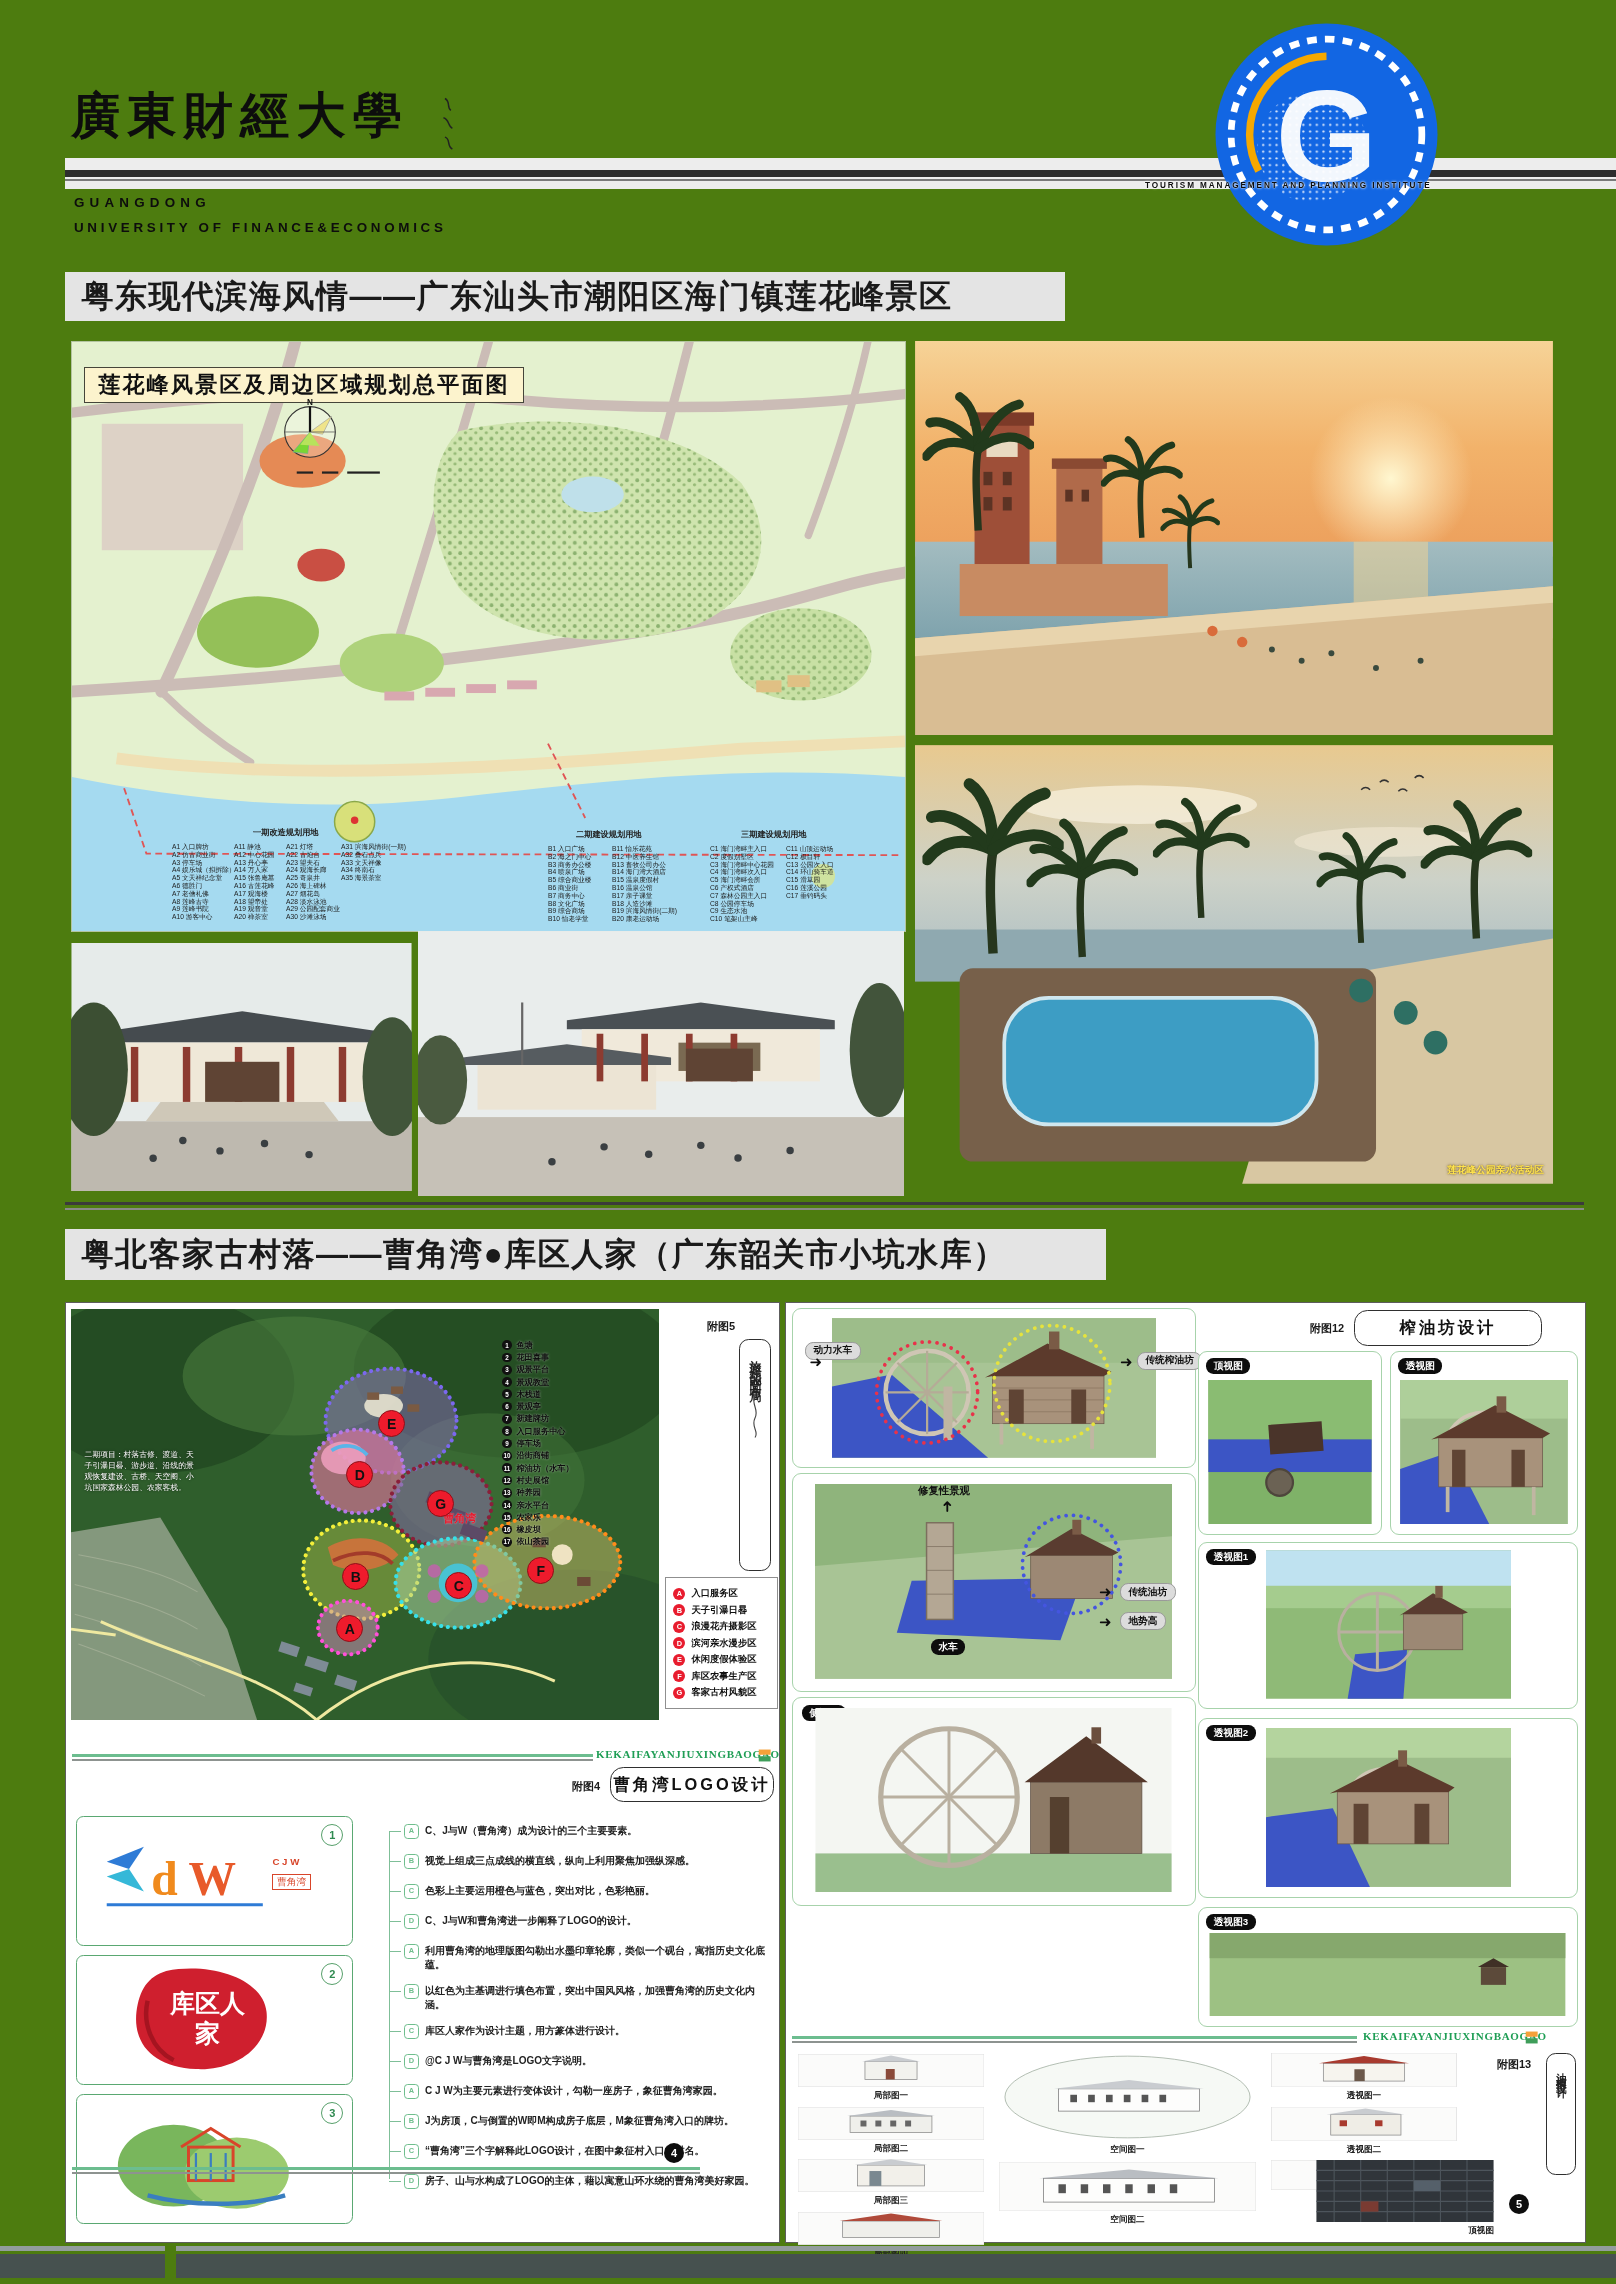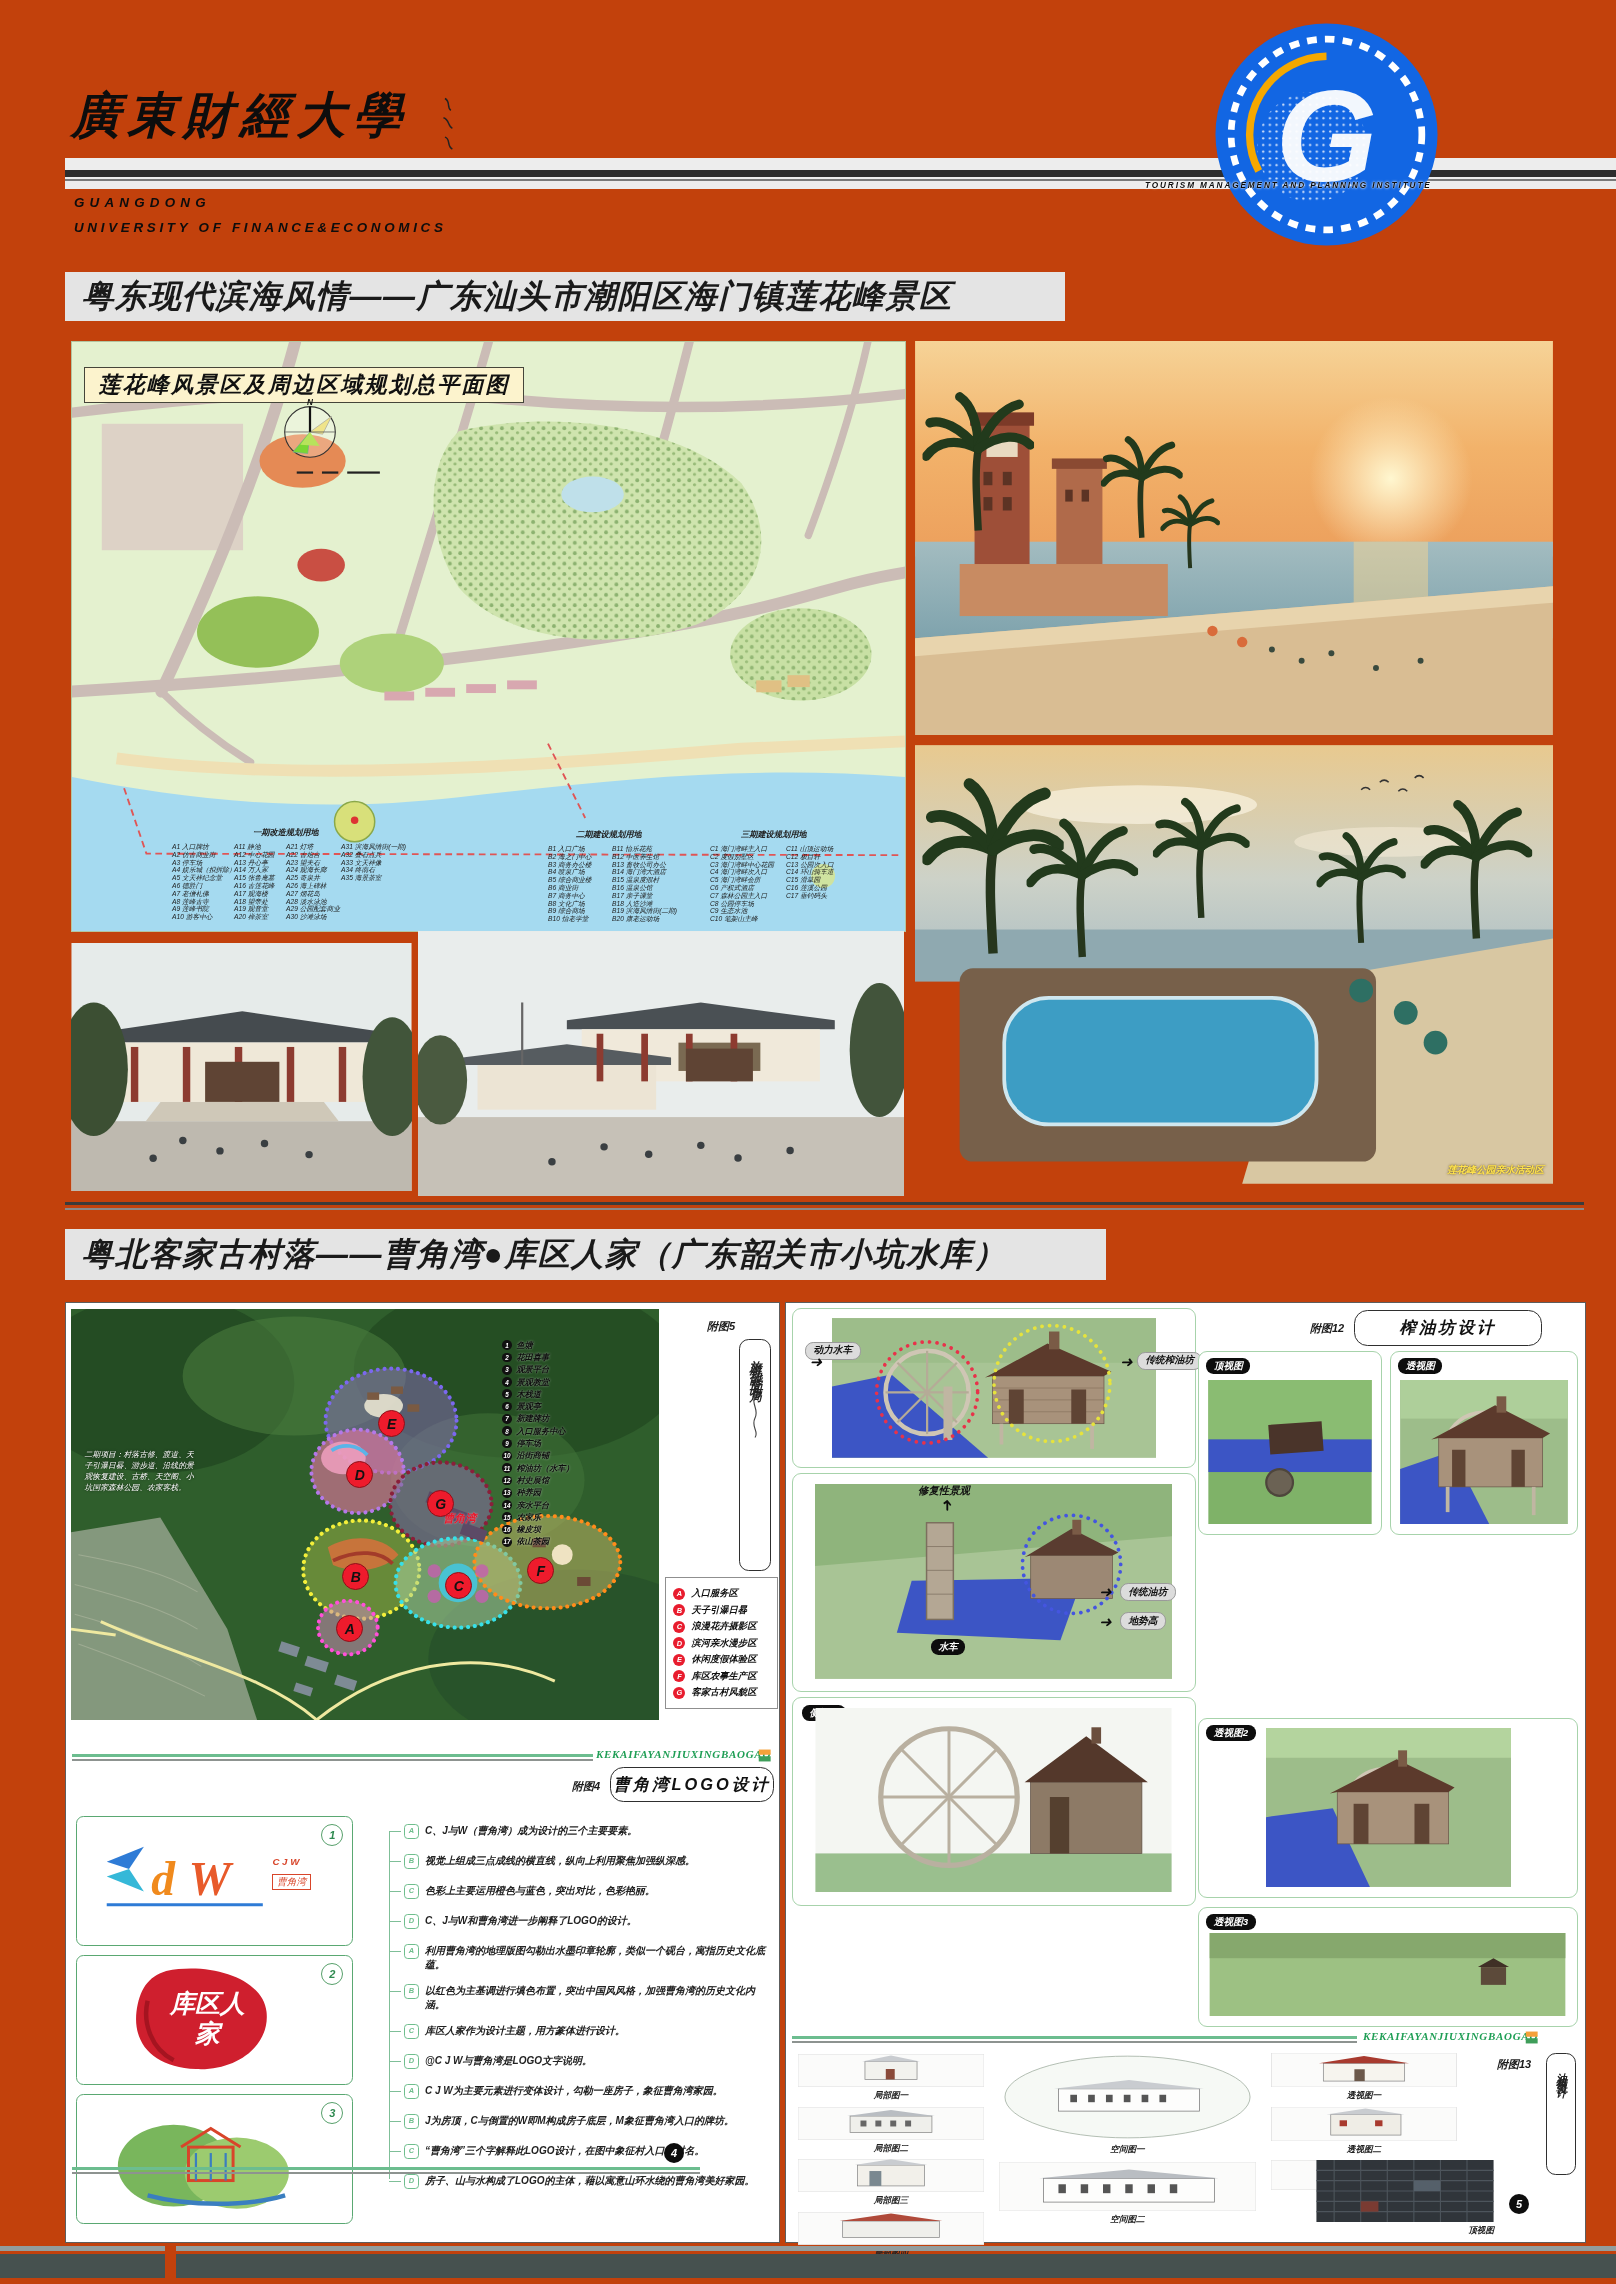--- a/index.html
+++ b/index.html
@@ -1,17 +1,17 @@
 <!DOCTYPE html>
 <html style="font-size:12px"><head>
 <meta charset="utf-8">
 <style>
   html,body{margin:0;padding:0;background:#fff;}
-  .page{position:relative;width:1616px;height:2284px;background:#c2410c;overflow:hidden;
-        font-family:"Liberation Sans",sans-serif;color:#111;font-style:italic;}
+  .page{position:relative;width:1616px;height:2284px;background:#4d7c0f;overflow:hidden;
+        font-family:"Liberation Sans",sans-serif;color:#111;}
   .abs{position:absolute;}
   .nowrap{white-space:nowrap;}
 
   
   .uni-cn{left:71px;top:83px;font-family:"DejaVu Serif",serif;font-weight:bold;
           font-size:49px;letter-spacing:7.4px;color:#0d0d0d;}
   .uni-sign{left:439px;top:94px;}
   .hdr-band{left:65px;top:158px;width:1551px;height:31px;background:#ededed;z-index:1;}
   .hdr-line1{left:65px;top:170px;width:1551px;height:6.7px;background:#2d2d2d;z-index:2;}
   .hdr-line2{left:65px;top:179px;width:1551px;height:1.5px;background:#7a7a7a;z-index:2;}
@@ -851,20 +851,37 @@
           <line x1="115" y1="55" x2="245" y2="185"></line>
             <line x1="245" y1="55" x2="115" y2="185"></line>
         </g>
         <rect x="290" y="100" width="150" height="96" fill="#8d7a66" stroke="#5e5044"></rect>
         <polygon points="282,100 365,38 448,100" fill="#54382b"></polygon>
         <rect x="372" y="26" width="13" height="22" fill="#6b4f3e"></rect>
         <rect x="316" y="120" width="26" height="76" fill="#55402f"></rect>
       </svg>
     </div>
 
+    <div class="abs gpanel" style="left:412px;top:239px;width:378px;height:165px">
+      <div class="abs pill-black nowrap" style="left:7.4px;top:6px">透视图1</div>
+      <svg class="abs" style="left:67px;top:7.4px" width="245" height="149" viewBox="0 0 330 200">
+        <rect width="330" height="200" fill="#8fba77"></rect>
+        <rect width="330" height="48" fill="#bfe2f0"></rect>
+        <rect y="48" width="330" height="30" fill="#a5cc8e"></rect>
+        <polygon points="120,140 190,134 185,200 110,200" fill="#3c55c5"></polygon>
+        <g stroke="#b9b0a0" stroke-width="4">
+          <circle cx="150" cy="110" r="52" fill="none"></circle>
+            <line x1="150" y1="58" x2="150" y2="162"></line>
+          <line x1="98" y1="110" x2="202" y2="110"></line>
+        </g>
+        <rect x="185" y="86" width="80" height="48" fill="#9c8874" stroke="#6b584a"></rect>
+        <polygon points="180,88 225,58 272,84 265,86 185,86" fill="#5a3c30"></polygon>
+        <rect x="228" y="48" width="10" height="16" fill="#7a5b46"></rect>
+      </svg>
+    </div>
     <div class="abs gpanel" style="left:412px;top:415px;width:378px;height:178px">
       <div class="abs pill-black nowrap" style="left:7.4px;top:6px">透视图2</div>
       <svg class="abs" style="left:67px;top:9px" width="245" height="159" viewBox="0 0 330 214">
         <rect width="330" height="214" fill="#9dbd8a"></rect>
         <rect width="330" height="40" fill="#b4d49e"></rect>
         <polygon points="0,120 90,108 140,214 0,214" fill="#3c55c5"></polygon>
         <path d="M110,108 A48,48 0 0 1 196,74" stroke="#cfc6b4" stroke-width="5" fill="none"></path>
         <rect x="96" y="86" width="150" height="70" fill="#a8927b" stroke="#6b584a"></rect>
         <polygon points="86,88 176,42 254,80 246,86 96,86" fill="#5c3a2c"></polygon>
         <rect x="178" y="30" width="12" height="22" fill="#7a5b46"></rect>

